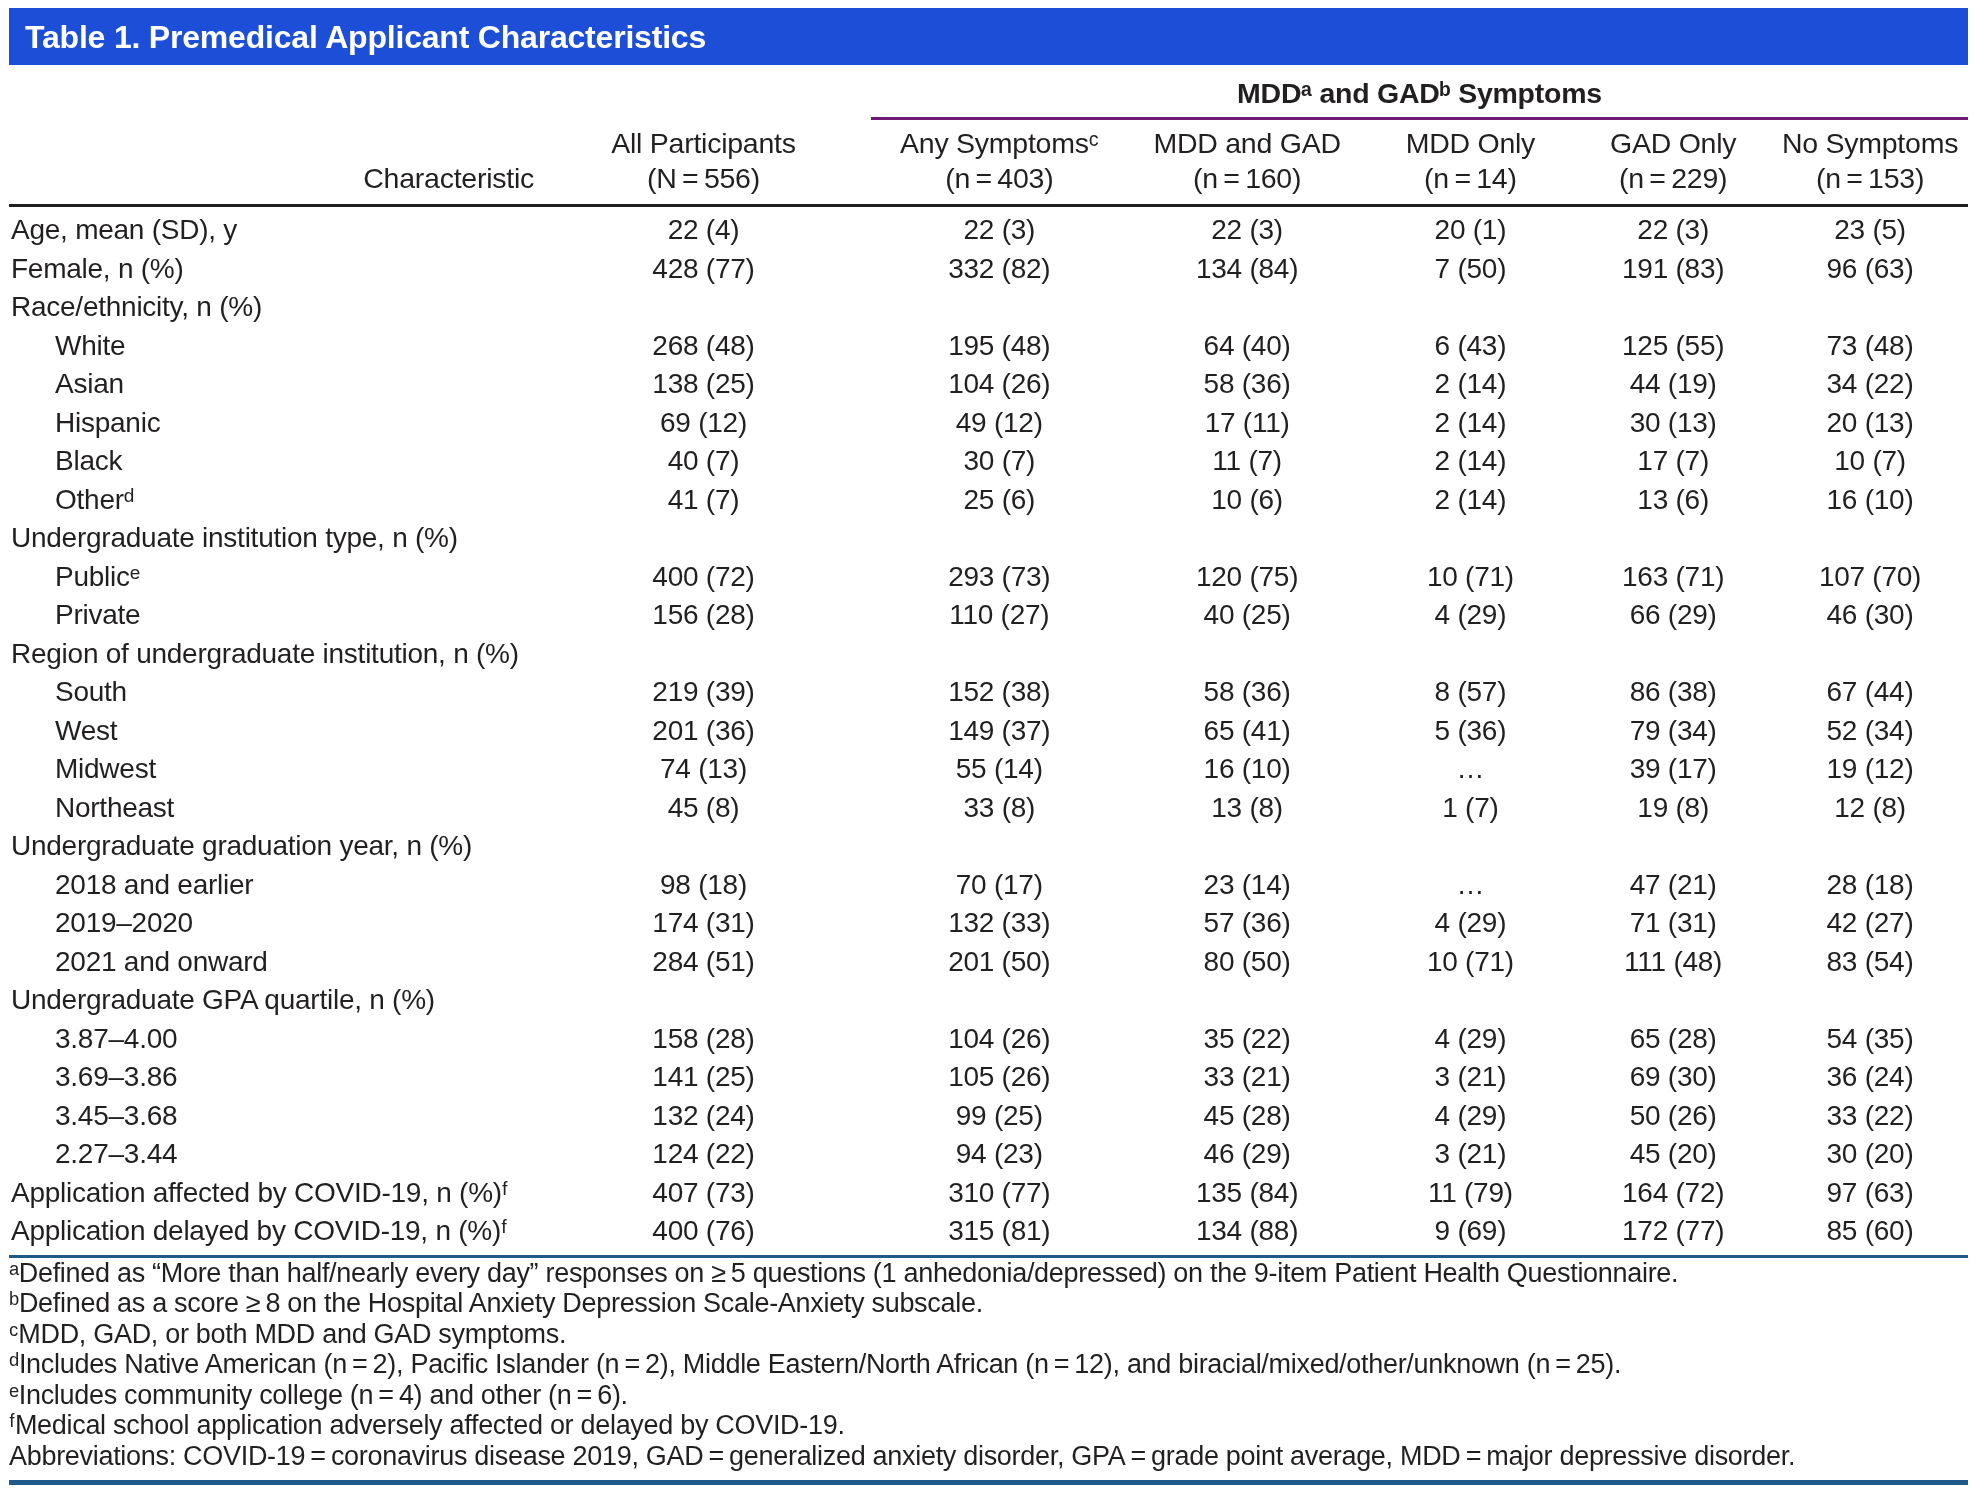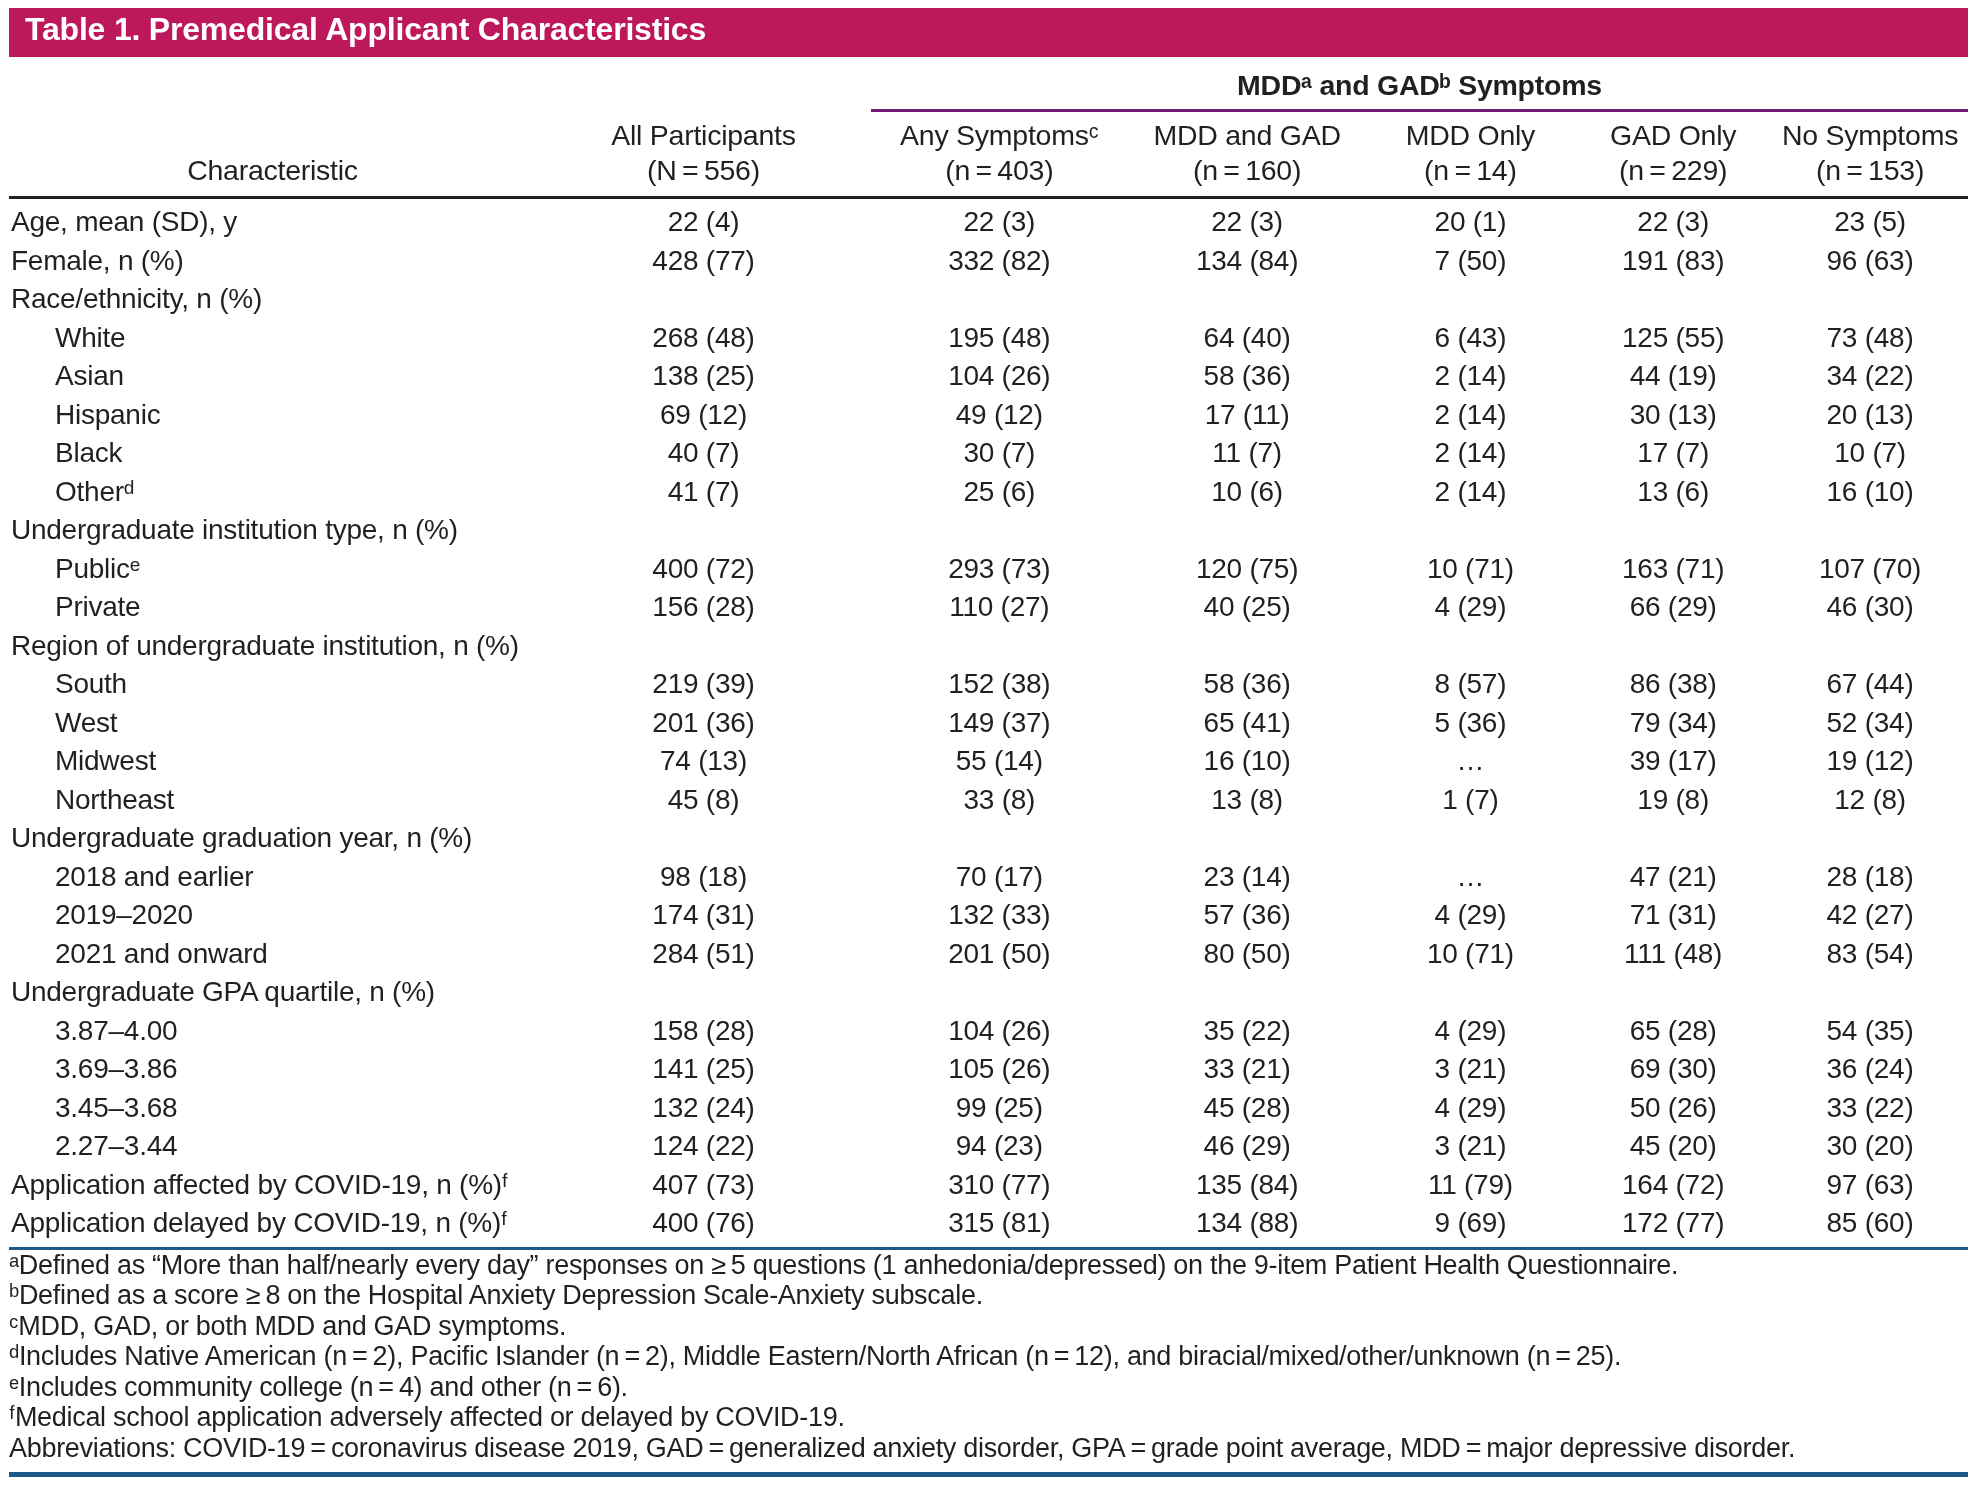--- a/index.html
+++ b/index.html
@@ -3,43 +3,43 @@
 <meta charset="utf-8">
 <style>
   html, body { margin:0; padding:0; background:#ffffff; }
   body {
     width:1977px; height:1510px; position:relative; overflow:hidden;
     font-family:"Liberation Sans","DejaVu Sans",sans-serif;
     color:#221f20; letter-spacing:-0.25px;
   }
   .page { padding:8px 9px 0 9px; }
   .title-bar {
-    background:#be185d; color:#ffffff;
+    background:#1d4ed8; color:#ffffff;
     font-size:32px; font-weight:bold; letter-spacing:-0.2px;
-    padding:3px 16px 9px 16px;
+    padding:11px 16px 9px 16px;
   }
   table.char-table {
     width:100%; border-collapse:collapse; table-layout:fixed;
     margin-top:2px;
   }
   .char-table th { font-weight:normal; font-size:28.5px; }
   th.spanner {
     text-align:center; vertical-align:bottom;
     padding:10px 0 7px 0;
     border-bottom:3px solid #701a75;
     line-height:33px;
     font-weight:bold;
   }
   tr.colhead-row th {
     vertical-align:bottom; 
     padding:6px 2px 8px 2px;
     border-bottom:3px solid #221f20;
     line-height:35px; white-space:nowrap;
   }
-  tr.colhead-row th.stub { text-align:center; padding-left:2px; }
+  tr.colhead-row th.stub { text-align:right; padding-left:2px; }
   tbody td {
     font-size:28px; line-height:38.5px; white-space:nowrap;
     padding:0;
   }
   tbody tr:first-child td { padding-top:4px; }
   td.label { text-align:left; padding-left:2px; }
   td.label.ind { padding-left:46px; }
   td.val { text-align:center; }
   tbody tr:last-child td { border-bottom:3px solid #1E5A88; padding-bottom:4px; }
   .footnotes { font-size:27px; line-height:30.5px; letter-spacing:-0.3px; }

